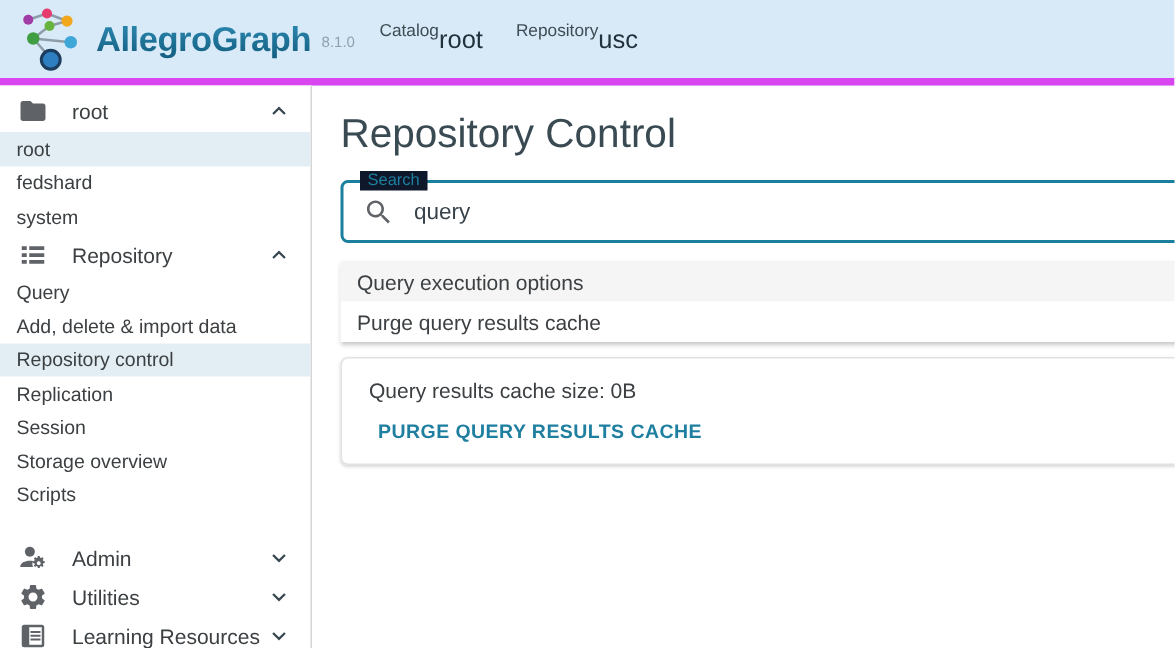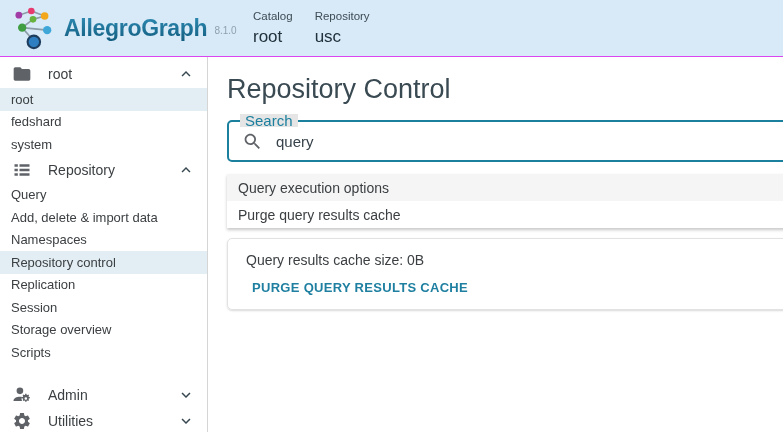--- a/index.html
+++ b/index.html
@@ -8,37 +8,37 @@
     width: 783px; height: 432px;
     overflow: hidden;
     font-family: "Liberation Sans", sans-serif;
     background: #ffffff;
   }
 
   
   .app-header {
     height: 57px;
     background: #d8eaf8;
-    border-bottom: 1px solid #d946ef;
+    border-bottom: 5px solid #d946ef;
     display: flex;
     align-items: center;
     padding: 0 0 0 8px;
   }
   .logo-block { display: flex; align-items: center; width: 245px; }
   .app-name {
     font-size: 23px; font-weight: bold;
     background: linear-gradient(180deg, #2e8cb4, #125c7e);
     -webkit-background-clip: text; background-clip: text;
     color: transparent;
     margin-left: 6px;
     letter-spacing: -0.3px;
   }
   .app-version { font-size: 10px; color: #90a0ac; margin-left: 7px; margin-top: 4px; }
   .header-stats { display: flex; gap: 22px; align-items: center; }
-  .stat { display: flex; flex-direction: column; line-height: 1.25; }
+  .stat { display: flex; flex-direction: row; line-height: 1.25; }
   .stat-label { font-size: 11.5px; color: #3e4c54; }
   .stat-value { font-size: 17px; color: #22323c; margin-top: 2px; }
 
   
   .layout { display: flex; height: 375px; }
 
   
   .sidebar {
     width: 208px;
     flex: 0 0 208px;
@@ -86,23 +86,23 @@
     border: 2px solid #1b7f9e;
     border-radius: 5px;
     display: flex;
     align-items: center;
     padding: 0 10px 0 13px;
     background: #fff;
   }
   .search-label {
     position: absolute;
     top: -8px; left: 11px;
-    background: #e5e5e5;
+    background: #0f172a;
     padding: 0 5px;
-    font-size: 15px;
+    font-size: 11px;
     color: #1b7f9e;
     line-height: 13px;
   }
   .search-icon { width: 21px; height: 21px; flex: 0 0 21px; }
   .search-input {
     flex: 1;
     border: 0; outline: none;
     background: transparent;
     font-family: "Liberation Sans", sans-serif;
     font-size: 15px;
@@ -212,21 +212,20 @@
       </span>
       <span class="nav-section-label">Repository</span>
       <span class="chevron">
         <svg viewBox="0 0 24 24" width="18" height="18" fill="#37474f">
             <path d="M7.41 15.41L12 10.83l4.59 4.58L18 14l-6-6-6 6z"></path>
           </svg>
       </span>
     </div>
     <div class="nav-item">Query</div>
     <div class="nav-item">Add, delete &amp; import data</div>
-    <div class="nav-item">Namespaces</div>
     <div class="nav-item selected">Repository control</div>
     <div class="nav-item">Replication</div>
     <div class="nav-item">Session</div>
     <div class="nav-item">Storage overview</div>
     <div class="nav-item">Scripts</div>
 
     <div class="nav-section-header tall" style="margin-top:18px;">
       <span class="nav-icon">
         <svg viewBox="0 0 24 24" width="20" height="20" fill="#5f6368">
           <circle cx="9.5" cy="7" r="4"></circle>

